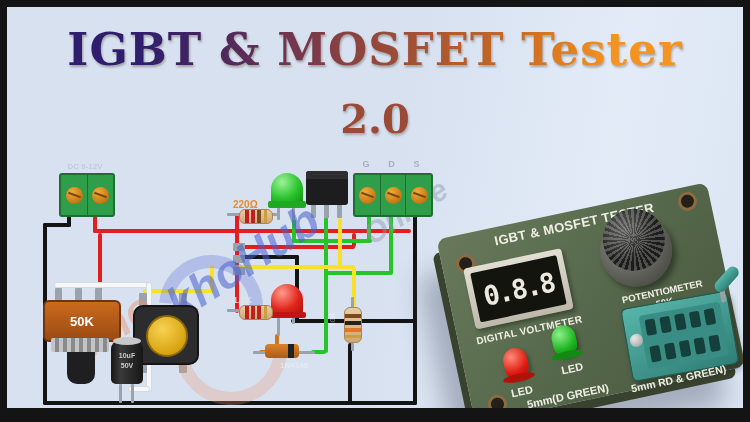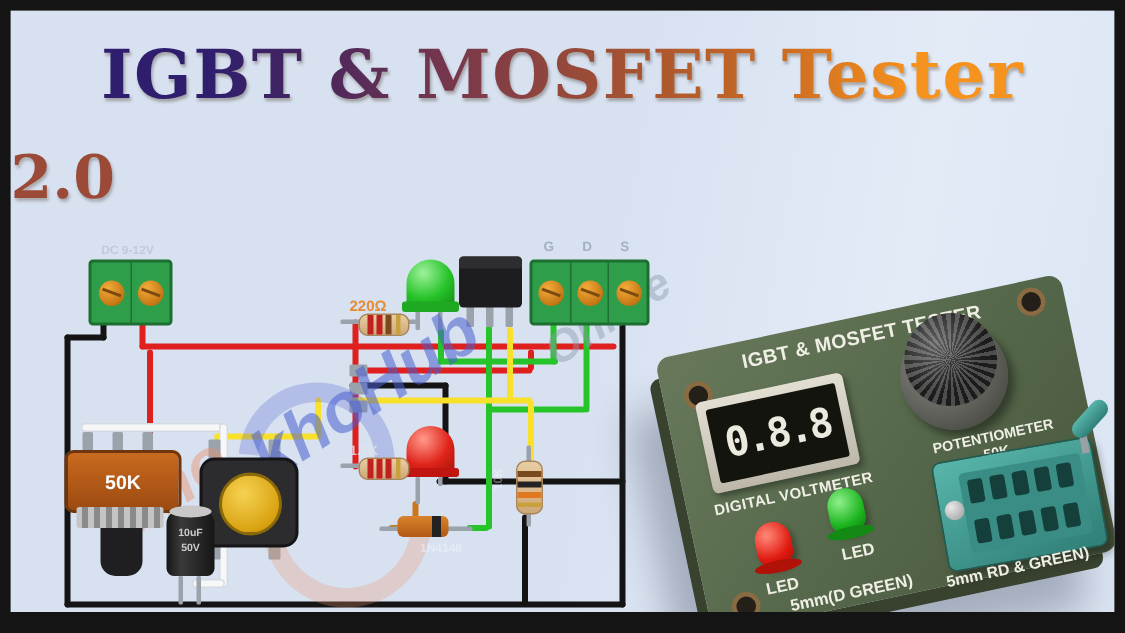--- a/index.html
+++ b/index.html
@@ -6,21 +6,21 @@
   #stage{position:relative;width:750px;height:422px;overflow:hidden;
     background:linear-gradient(100deg,#d7e1f0 52%,#e3ebf7 78%,#dbe5f3);
     border:7px solid #141414;border-bottom:14px solid #141414;box-sizing:border-box;
     font-family:"Liberation Sans",sans-serif;}
   
   .title1{position:absolute;left:0;top:16px;width:100%;text-align:center;
     font-family:"DejaVu Serif",serif;font-weight:900;font-size:45px;letter-spacing:1px;
     background:linear-gradient(90deg,#2f1e6e 0%,#2f1e6e 18%,#45255f 27%,#6e3350 37%,#8c4340 47%,#a85430 57%,#cc6c22 70%,#f6921e 82%,#f6921e 100%);
     -webkit-background-clip:text;background-clip:text;color:transparent;
     filter:drop-shadow(1px 2px 1px rgba(60,40,20,.35));}
-  .title2{position:absolute;left:0;top:88px;width:100%;
+  .title2{position:absolute;left:0;top:88px;width:100%;text-align:center;
     font-family:"DejaVu Serif",serif;font-weight:900;font-size:40px;color:#9c4a38;
     filter:drop-shadow(1px 2px 1px rgba(60,40,20,.3));}
   
   .w{position:absolute;display:block;z-index:2;border-radius:2px}
   .red{background:#e01f1f}.blk{background:#141414}.grn{background:#27c32a}
   .yel{background:#f9e02a}.wht{background:#f7f7f7;box-shadow:0 0 0 1px #d5dae2}
   .org{background:#c9781f}.lead{position:absolute;background:#9aa2ab;z-index:3;border-radius:1px}
   
   .comp{position:absolute;z-index:5}
   .term{background:#2f9e4a;border:2px solid #1d6e31;border-radius:3px;display:flex}

